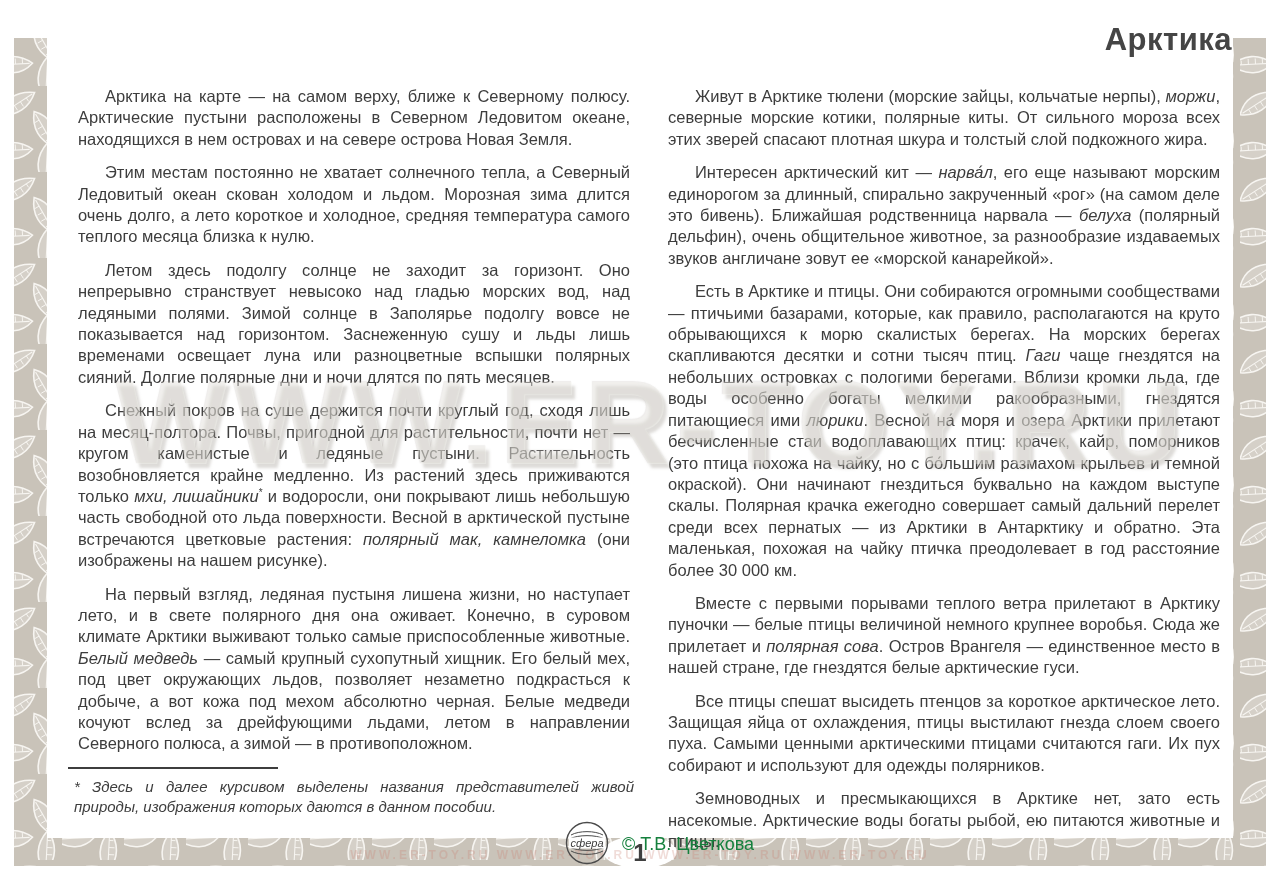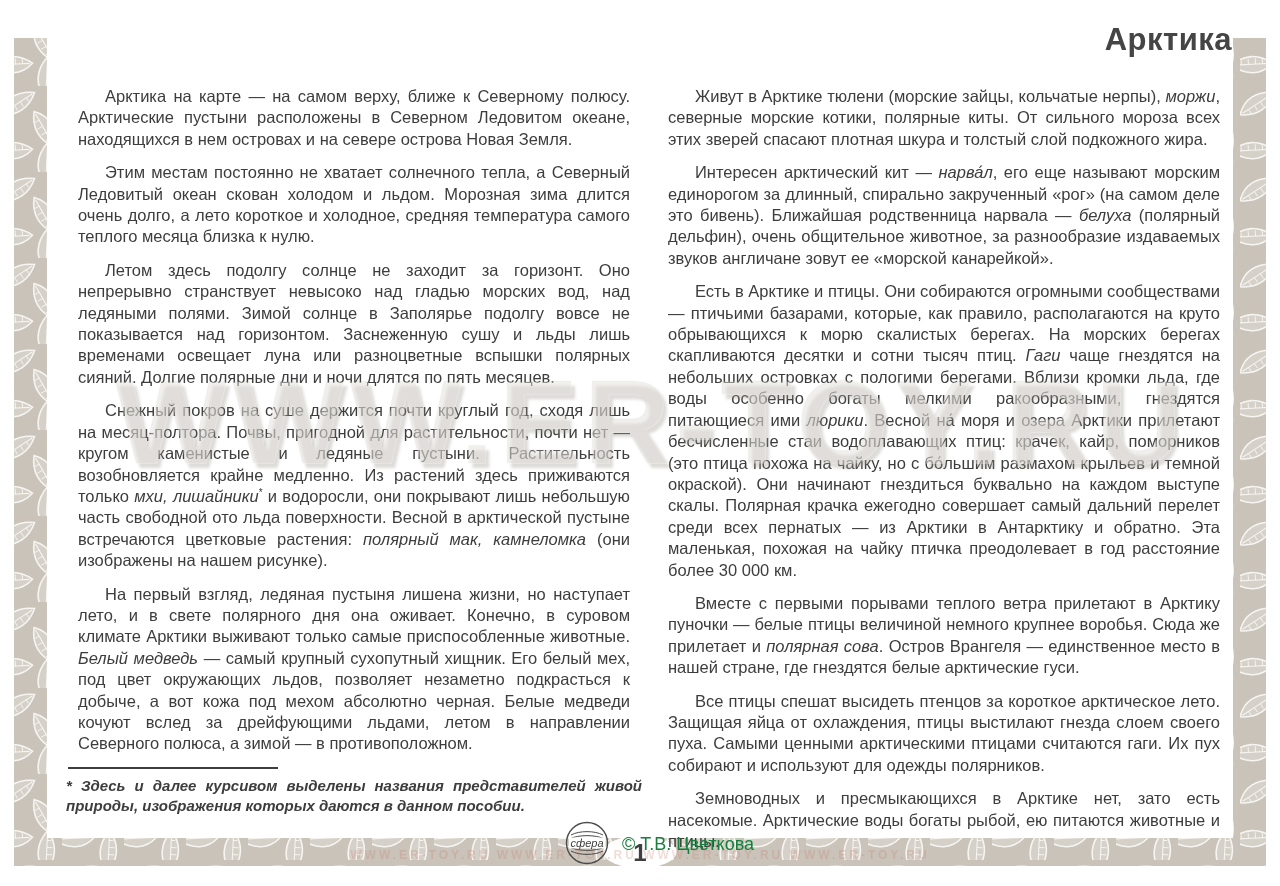--- a/index.html
+++ b/index.html
@@ -21,22 +21,22 @@
   .column{width:576px;}
   .para{
     margin:12px;font-size:16.5px;line-height:21.4px;color:#3d3d3d;
     text-align:justify;text-indent:27px;
   }
   .para i{}
   .para sup{font-size:10px;line-height:0;}
   .footnote{margin-top:10px;}
   .footnote-divider{width:210px;border-top:2px solid #3d3d3d;margin:0 0 7px 2px;}
   .footnote-text{
-    margin:0;font-size:15px;line-height:20px;color:#3d3d3d;
-    font-style:italic;font-weight:700;text-align:justify;
+    margin:8px;font-size:15px;line-height:20px;color:#3d3d3d;
+    font-style:italic;font-weight:400;text-align:justify;
   }
   .footer{
     position:absolute;left:0;top:820px;width:100%;z-index:2;
     display:flex;justify-content:center;align-items:center;column-gap:12px;padding-left:19px;
   }
   .footer-text{text-align:center;}
   .footer-series{
     font-size:15px;font-weight:bold;color:#3c3c3c;letter-spacing:0.4px;margin:0;
   }
   .footer-copyright{

